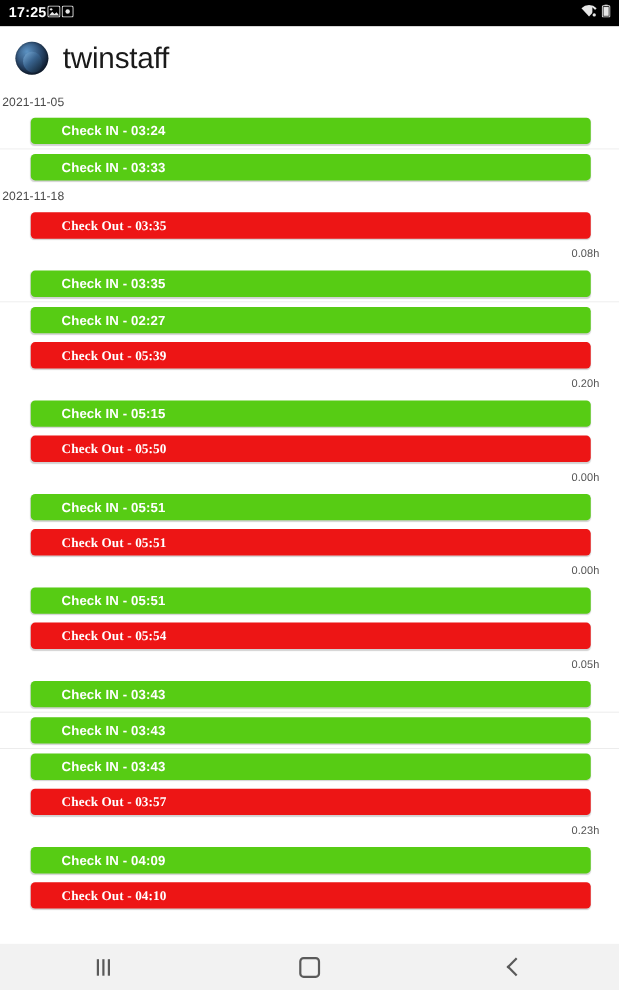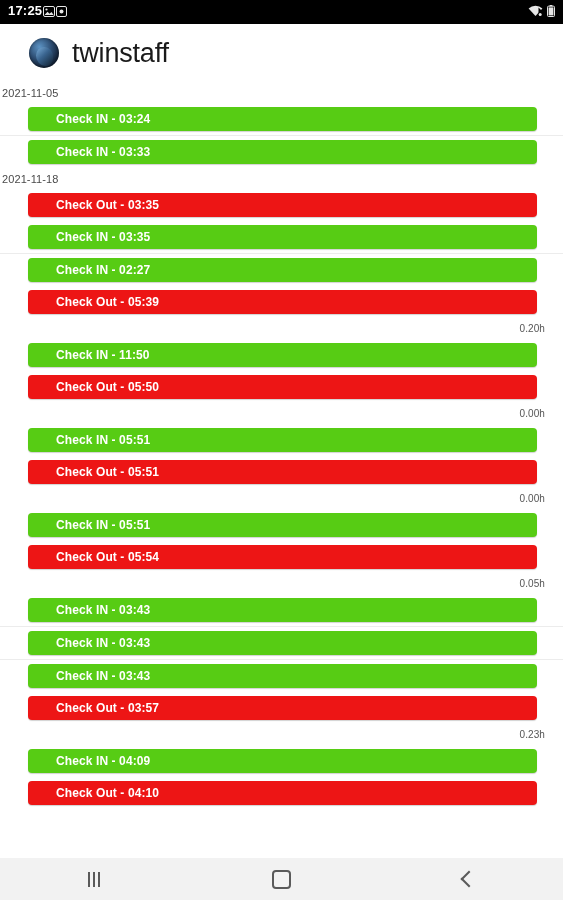--- a/index.html
+++ b/index.html
@@ -43,21 +43,21 @@
     gap: 4px;
   }
   .si { display: block; }
 
   
   .app-bar {
     height: 58px;
     background: #ffffff;
     display: flex;
     align-items: center;
-    padding: 0 29px;
+    padding: 0 14px;
     box-sizing: border-box;
   }
   .avatar {
     width: 30px;
     height: 30px;
     border-radius: 50%;
     overflow: hidden;
     flex: 0 0 auto;
     background: radial-gradient(circle at 35% 30%, #5c93c4 0%, #2d4d72 42%, #14243a 70%, #0b1523 100%);
     box-shadow: inset 0 0 3px rgba(0,0,0,.5);
@@ -114,21 +114,21 @@
     align-items: center;
     padding-left: 28px;
     box-sizing: border-box;
     color: #ffffff;
     font-size: 12px;
     font-weight: bold;
     letter-spacing: 0.1px;
     box-shadow: 0 1px 1px rgba(0,0,0,.18);
   }
   .bar.in  { background: #57cc14; }
-  .bar.out { background: #ed1515; }
+  .bar.out { background: #ed1515; font-family: Liberation Serif, serif; }
 
   .dur-row {
     height: 21px;
     display: flex;
     align-items: center;
     justify-content: flex-end;
     padding-right: 18px;
     box-sizing: border-box;
     background: #ffffff;
   }
@@ -236,35 +236,38 @@
     <div class="sep"></div>
     <div class="entry-row">
       <div class="bar in">Check IN - 03:33</div>
     </div>
     <div class="date-row">
       <span class="date-label">2021-11-18</span>
     </div>
     <div class="entry-row">
       <div class="bar out">Check Out - 03:35</div>
     </div>
+    <div class="dur-row">
+      <span class="dur-label">0.08h</span>
+    </div>
     <div class="entry-row">
       <div class="bar in">Check IN - 03:35</div>
     </div>
     <div class="sep"></div>
     <div class="entry-row">
       <div class="bar in">Check IN - 02:27</div>
     </div>
     <div class="entry-row">
       <div class="bar out">Check Out - 05:39</div>
     </div>
     <div class="dur-row">
       <span class="dur-label">0.20h</span>
     </div>
     <div class="entry-row">
-      <div class="bar in">Check IN - 11:50</div>
+      <div class="bar in">Check IN - 05:15</div>
     </div>
     <div class="entry-row">
       <div class="bar out">Check Out - 05:50</div>
     </div>
     <div class="dur-row">
       <span class="dur-label">0.00h</span>
     </div>
     <div class="entry-row">
       <div class="bar in">Check IN - 05:51</div>
     </div>

